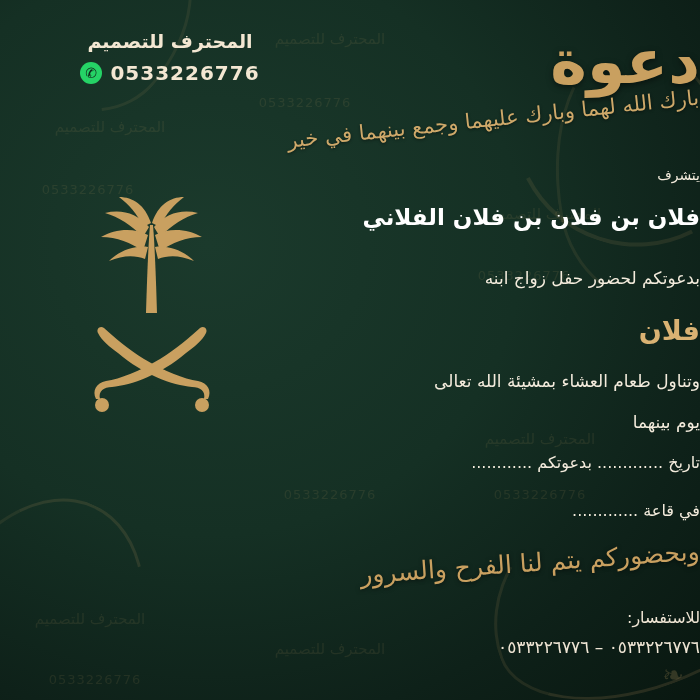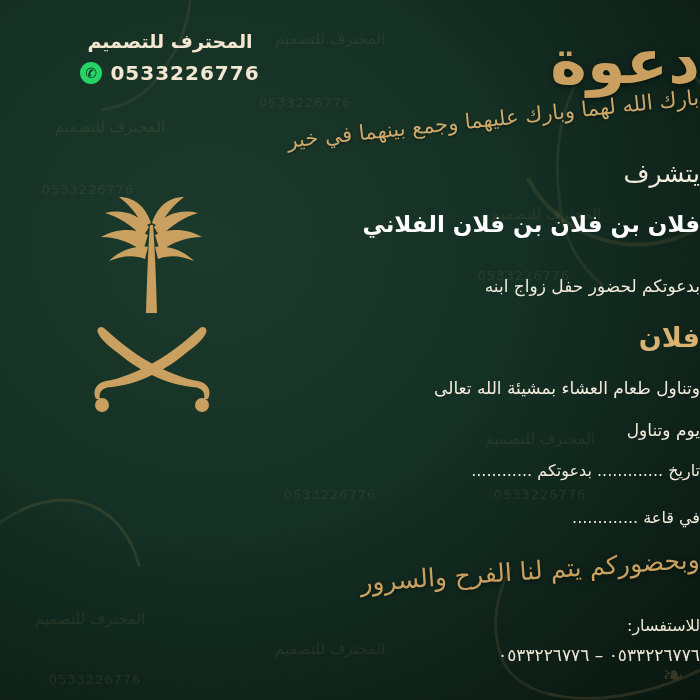--- a/index.html
+++ b/index.html
@@ -143,21 +143,21 @@
     transform: rotate(-6deg);
     font-family: "DejaVu Serif", serif;
     letter-spacing: -1px;
     text-shadow: 0 1px 3px rgba(0,0,0,0.45);
   }
 
   .line {
     color: #f4ecdd;
     line-height: 1.6;
   }
-  .yatasharaf { margin-top: 20px; font-size: 25px; }
+  .yatasharaf { margin-top: 30px; font-size: 14px; }
   .names { margin-top: 12px; font-size: 23px; font-weight: bold; color: #ffffff; }
   .invite { margin-top: 30px; font-size: 17px; }
   .groom { margin-top: 16px; font-size: 27px; font-weight: bold; color: #d9b273; }
   .dinner { margin-top: 16px; font-size: 17px; }
   .day { margin-top: 14px; font-size: 17px; }
   .date-line { margin-top: 14px; font-size: 16px; letter-spacing: 0.5px; }
   .hall-line { margin-top: 22px; font-size: 16px; letter-spacing: 0.5px; }
 
   .closing {
     margin-top: 30px;
@@ -251,21 +251,21 @@
 
   <div class="content">
     <div class="daawa">دعوة</div>
     <div class="barakah">بارك الله لهما وبارك عليهما وجمع بينهما في خير</div>
 
     <div class="line yatasharaf">يتشرف</div>
     <div class="line names">فلان بن فلان بن فلان الفلاني</div>
     <div class="line invite">بدعوتكم لحضور حفل زواج ابنه</div>
     <div class="line groom">فلان</div>
     <div class="line dinner">وتناول طعام العشاء بمشيئة الله تعالى</div>
-    <div class="line day">يوم وتناول</div>
+    <div class="line day">يوم بينهما</div>
     <div class="line date-line">تاريخ ............. بدعوتكم ............</div>
     <div class="line hall-line">في قاعة .............</div>
 
     <div class="closing">وبحضوركم يتم لنا الفرح والسرور</div>
 
     <div class="inquiry-label">للاستفسار:</div>
     <div class="inquiry-numbers">٠٥٣٣٢٢٦٧٧٦ – ٠٥٣٣٢٢٦٧٧٦</div>
   </div>
 
   <div class="corner-mark">❧</div>

